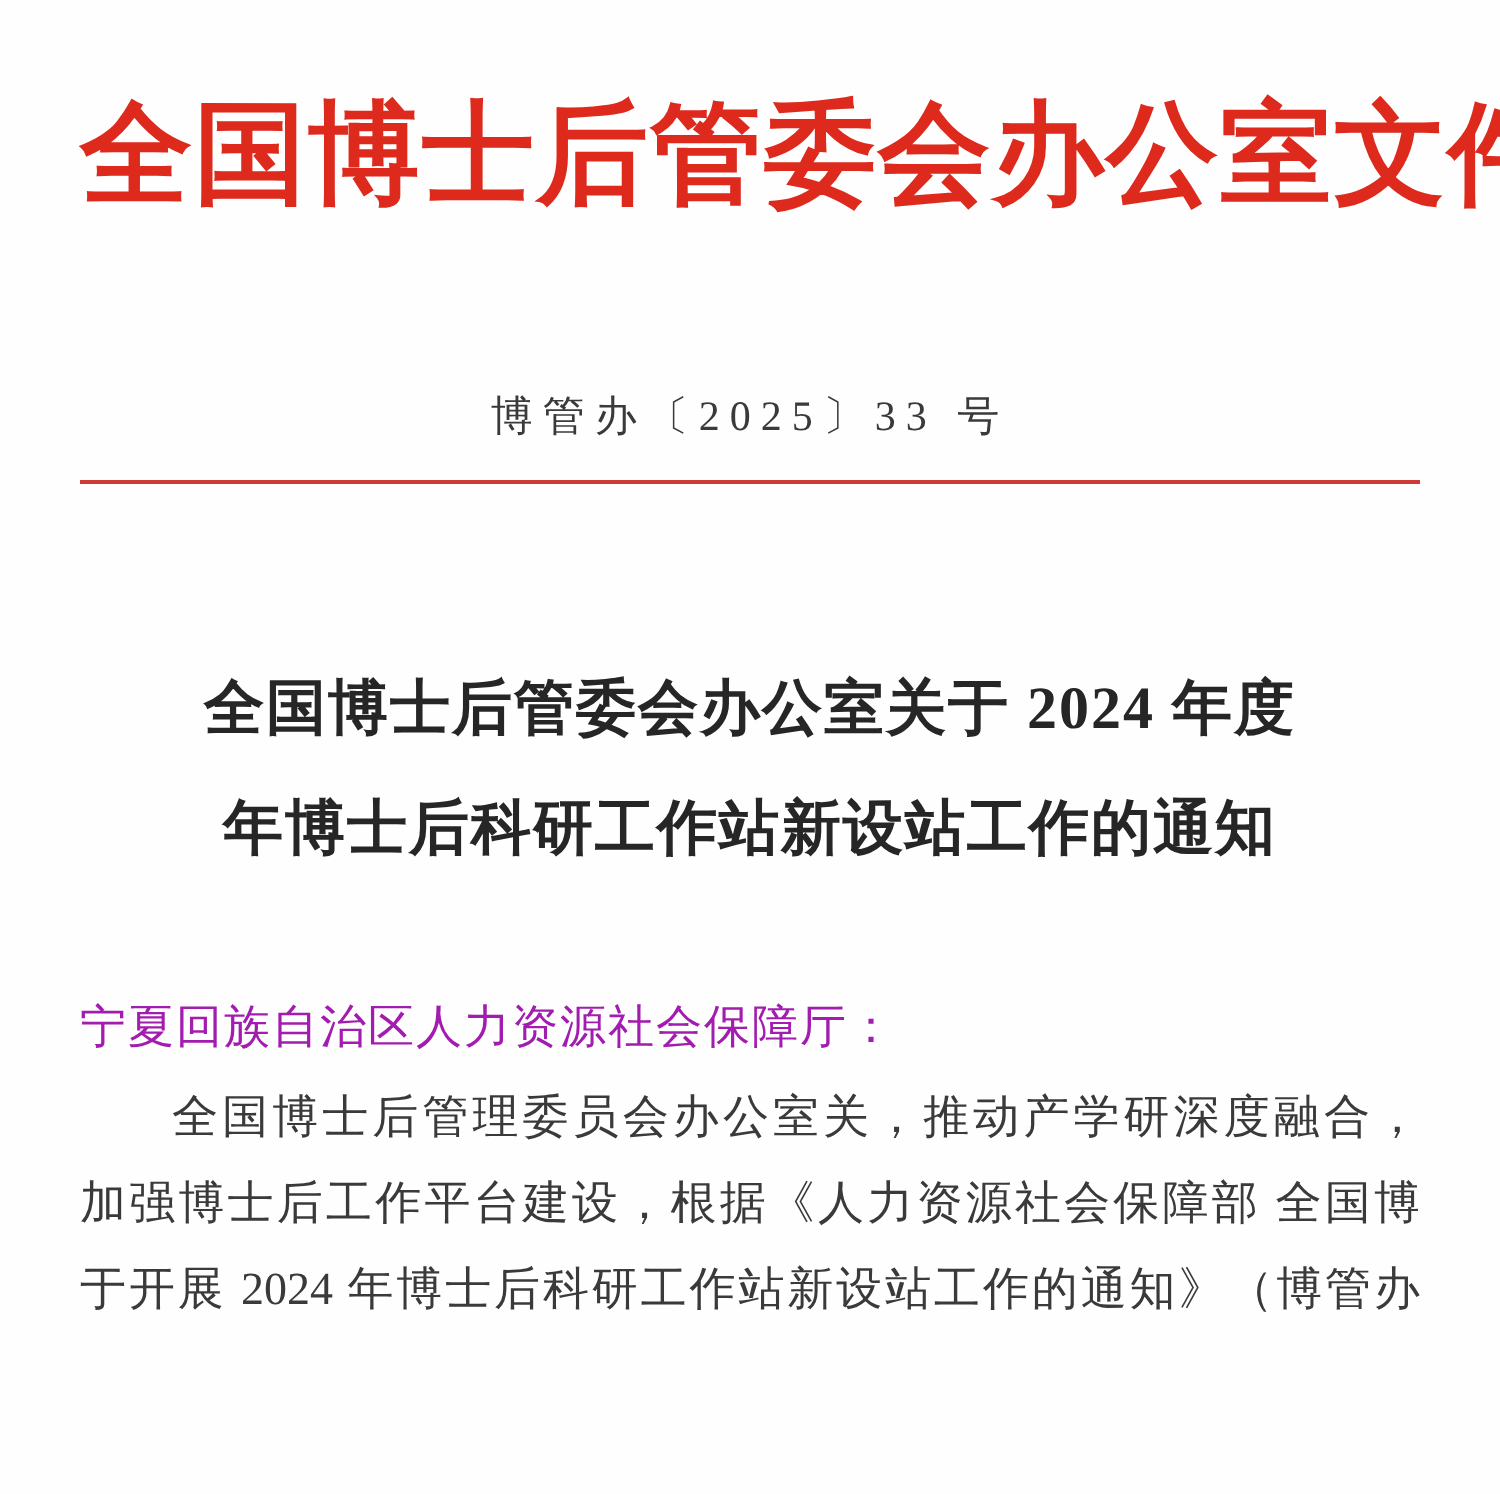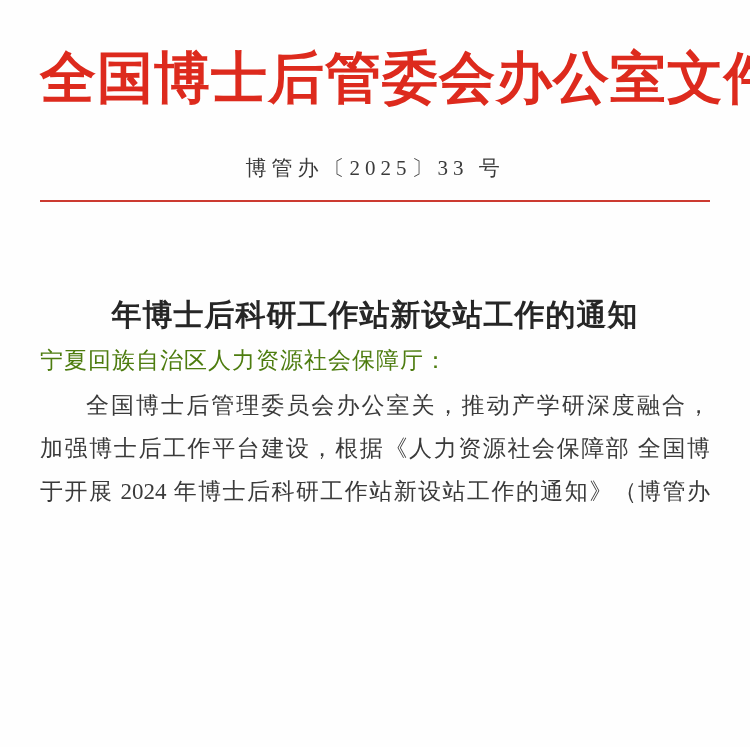--- a/index.html
+++ b/index.html
@@ -23,21 +23,21 @@
     height: 70px;
     line-height: 70px;
     text-align: center;
     font-size: 56px;
     font-weight: bold;
     color: #dd2a1d;
     letter-spacing: 1px;
     white-space: nowrap;
   }
   .doc-number {
-    margin-top: 40px;
+    margin-top: 80px;
     height: 30px;
     line-height: 30px;
     text-align: center;
     font-size: 21px;
     letter-spacing: 5px;
     color: #3a3a3a;
   }
   .red-divider {
     margin-top: 17px;
     height: 2px;
@@ -46,24 +46,25 @@
   .doc-title {
     margin-top: 83px;
     text-align: center;
     font-weight: bold;
     font-size: 30px;
     line-height: 60px;
     color: #262626;
     letter-spacing: 1px;
   }
   .salutation {
+    margin-top: 53px;
     height: 32px;
     line-height: 32px;
     font-size: 23px;
-    color: #4d7c0f;
+    color: #a21caf;
     letter-spacing: 1px;
   }
   .body-para {
     margin-top: 7px;
     font-size: 23px;
     color: #3a3a3a;
   }
   .body-line {
     height: 43px;
     line-height: 43px;
@@ -81,20 +82,21 @@
 <div class="page">
   <div class="inner">
 
     <div class="header-title">全国博士后管委会办公室文件</div>
 
     <div class="doc-number">博管办〔2025〕33 号</div>
 
     <div class="red-divider"></div>
 
     <div class="doc-title">
+      <div>全国博士后管委会办公室关于 2024 年度</div>
       <div>年博士后科研工作站新设站工作的通知</div>
     </div>
 
     <div class="salutation">宁夏回族自治区人力资源社会保障厅：</div>
 
     <div class="body-para">
       <div class="body-line indent">全国博士后管理委员会办公室关，推动产学研深度融合，</div>
       <div class="body-line">加强博士后工作平台建设，根据《人力资源社会保障部 全国博</div>
       <div class="body-line">于开展 2024 年博士后科研工作站新设站工作的通知》（博管办</div>
     </div>

